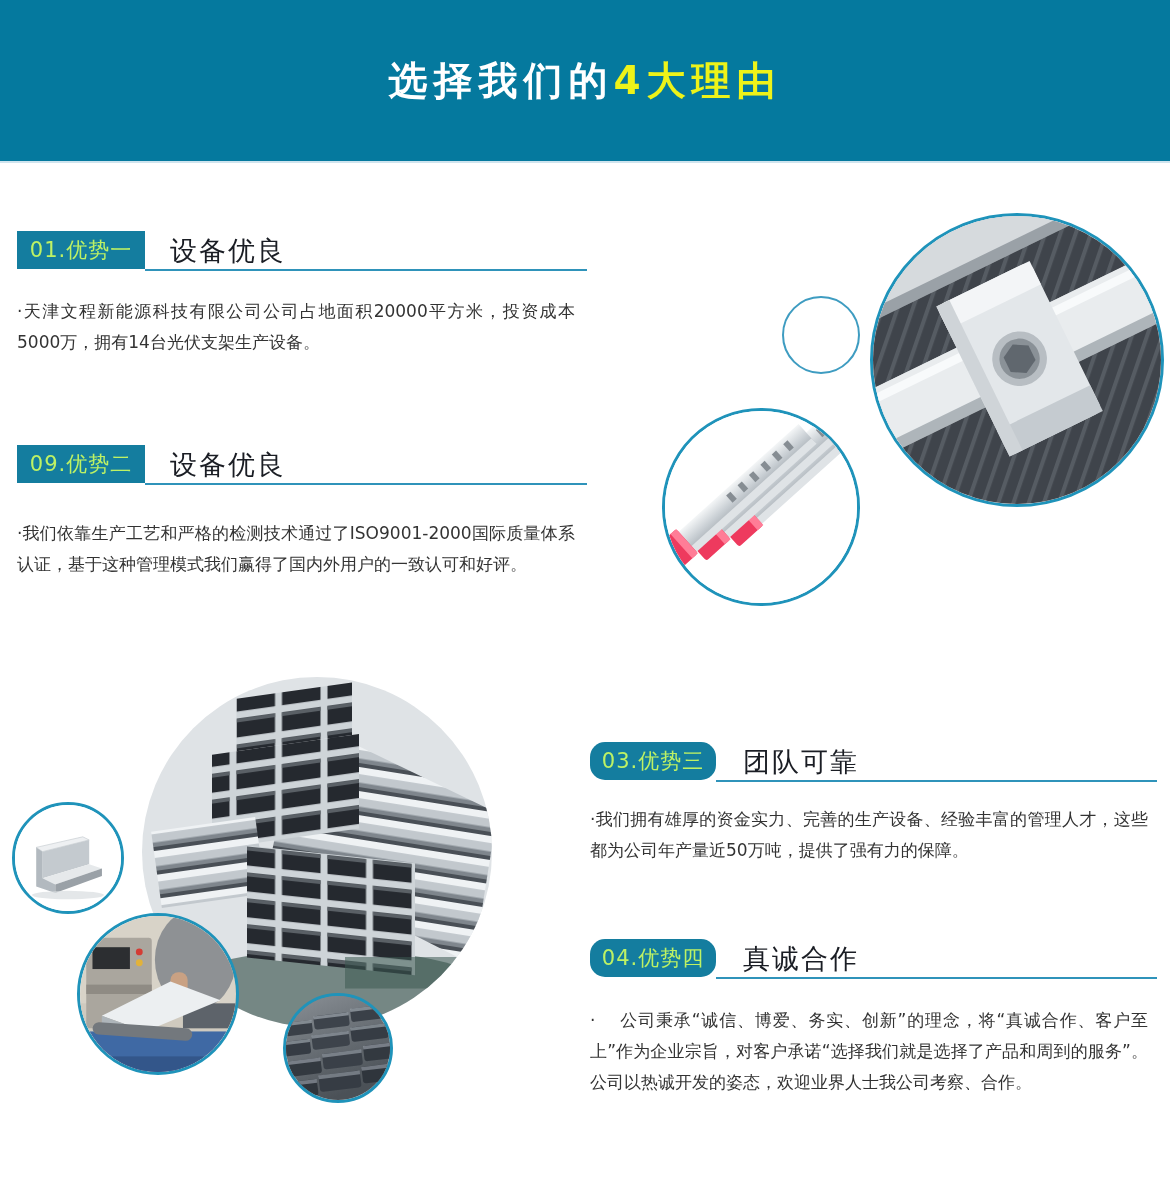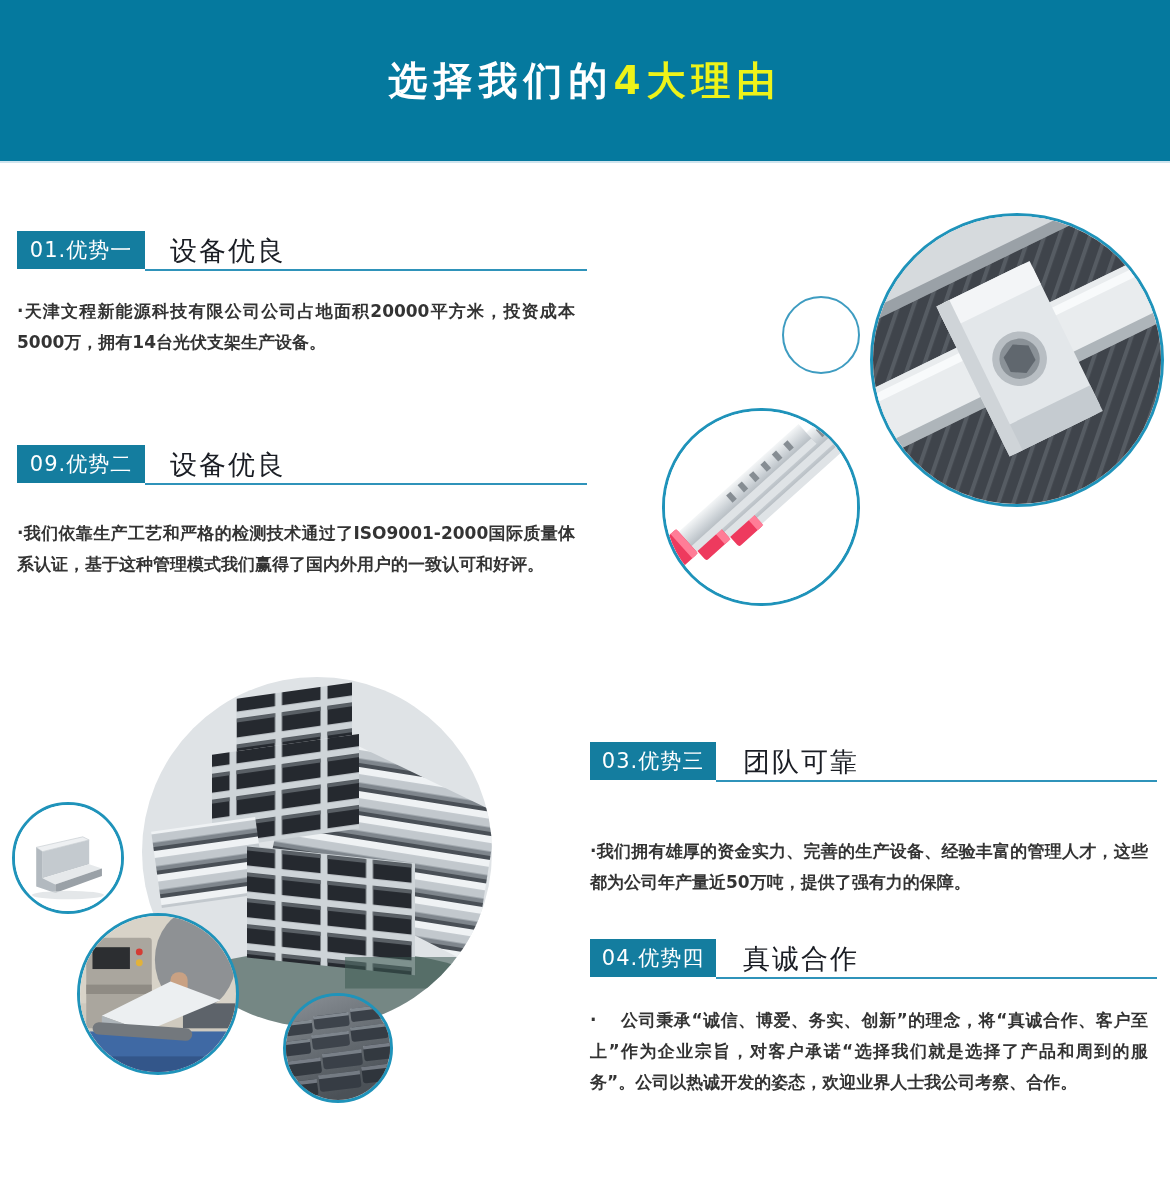--- a/index.html
+++ b/index.html
@@ -14,33 +14,33 @@
   .band-title .accent{color:#eef319;}
   .band-sub{font-size:20px;font-weight:bold;letter-spacing:1px;color:#ffffff;line-height:1;}
 
   
   .adv{position:absolute;}
   .adv1{left:17px;top:231px;width:570px;}
   .adv2{left:17px;top:445px;width:570px;}
   .adv3{left:590px;top:742px;width:567px;}
   .adv4{left:590px;top:939px;width:567px;}
   .adv-badge{position:absolute;left:0;top:0;width:128px;height:38px;background:#147d9f;
-             color:#ffffff;font-size:21px;display:flex;align-items:center;justify-content:center;
+             color:#bef264;font-size:21px;display:flex;align-items:center;justify-content:center;
              letter-spacing:1px;}
-  .adv3 .adv-badge,.adv4 .adv-badge{width:126px;}
+  .adv3 .adv-badge,.adv4 .adv-badge{width:126px;border-radius:15px;}
   .adv-underline{position:absolute;top:38px;height:2px;background:#2f93ba;right:0;}
   .adv1 .adv-underline,.adv2 .adv-underline{left:128px;}
   .adv3 .adv-underline,.adv4 .adv-underline{left:126px;}
   .adv-title{position:absolute;left:153px;top:1px;margin:0;font-size:27px;font-weight:normal;
              color:#1a1d24;letter-spacing:2px;line-height:38px;}
   .adv-body{position:absolute;left:0;margin:0;width:558px;font-size:17px;line-height:31px;
-            color:#333333;text-align:justify;font-weight:bold;}
+            color:#333333;text-align:justify;}
   .adv1 .adv-body{top:65px;}
   .adv2 .adv-body{top:73px;}
-  .adv3 .adv-body{top:62px;margin-top:32px;}
+  .adv3 .adv-body{top:62px;}
   .adv4 .adv-body{top:66px;}
 
   
   .circle{position:absolute;border-radius:50%;overflow:hidden;box-sizing:border-box;}
   .ring{border:3px solid #1f93ba;}
   .circle svg{display:block;width:100%;height:100%;}
   .c-clamp{left:870px;top:213px;width:294px;height:294px;}
   .c-dot{left:782px;top:296px;width:78px;height:78px;background:#ffffff;border:2px solid #3e9cc1;}
   .c-bracket{left:662px;top:408px;width:198px;height:198px;}
   .c-steel{left:142px;top:677px;width:350px;height:350px;}

